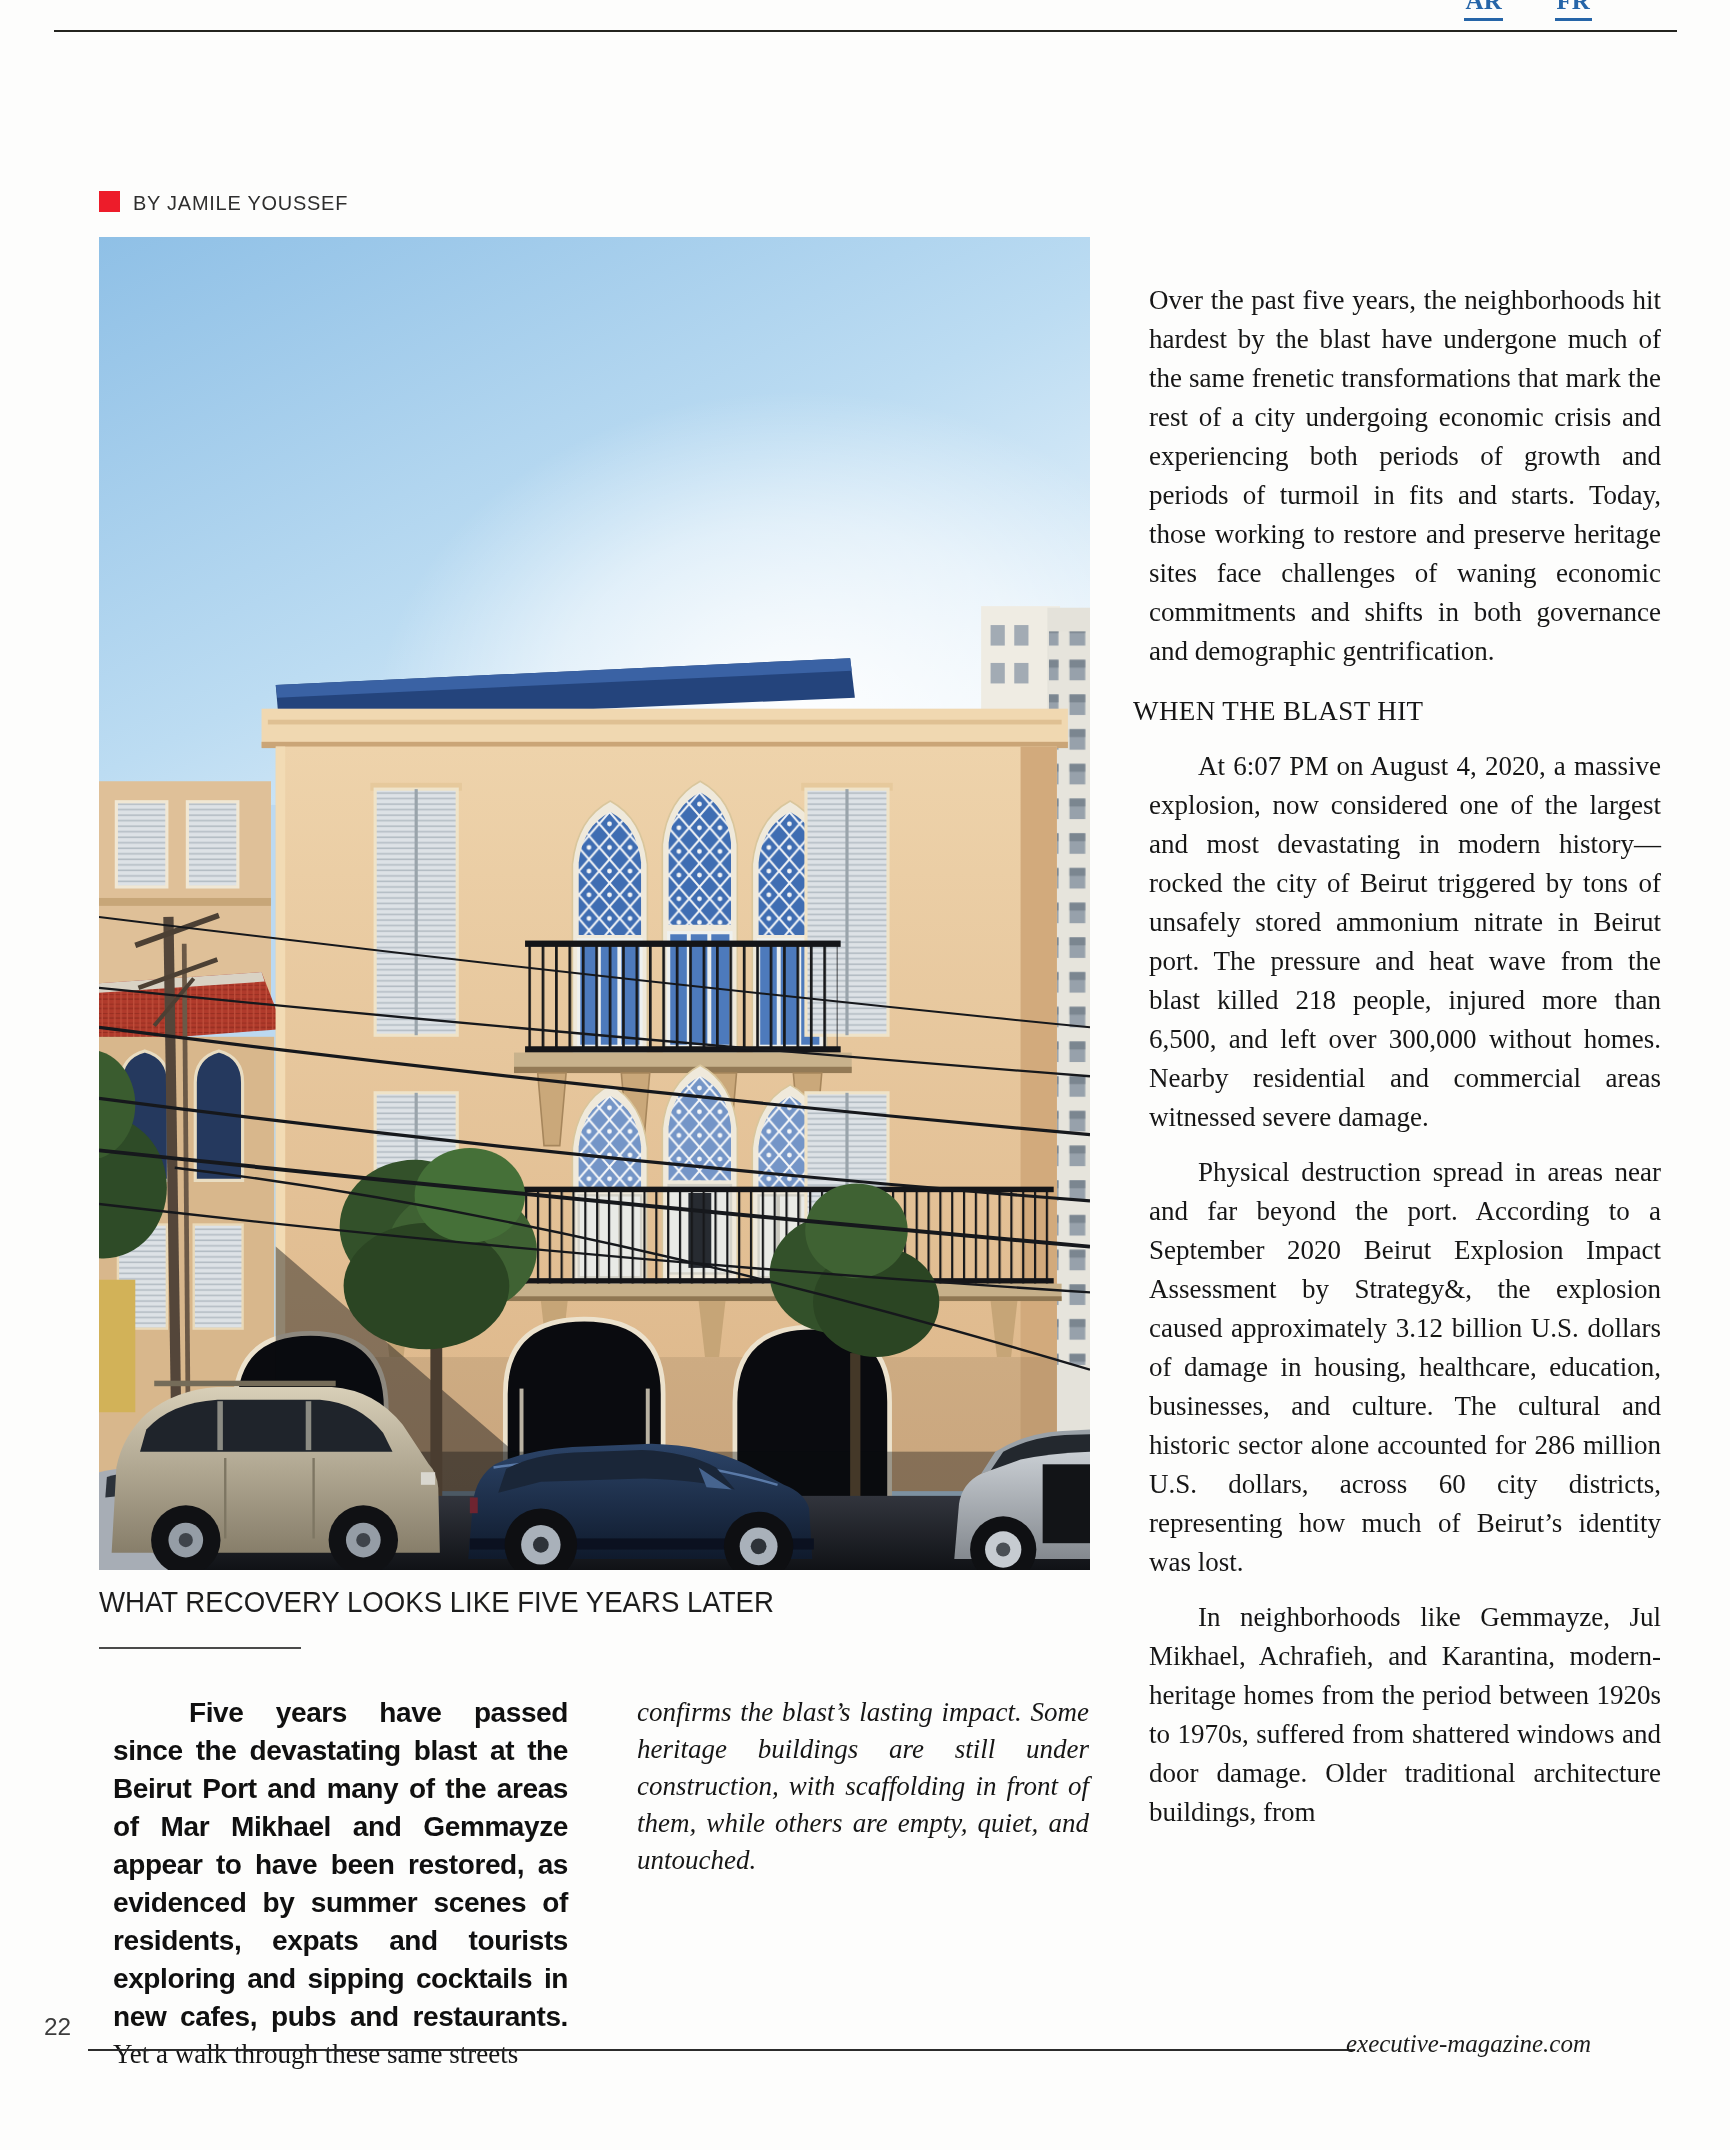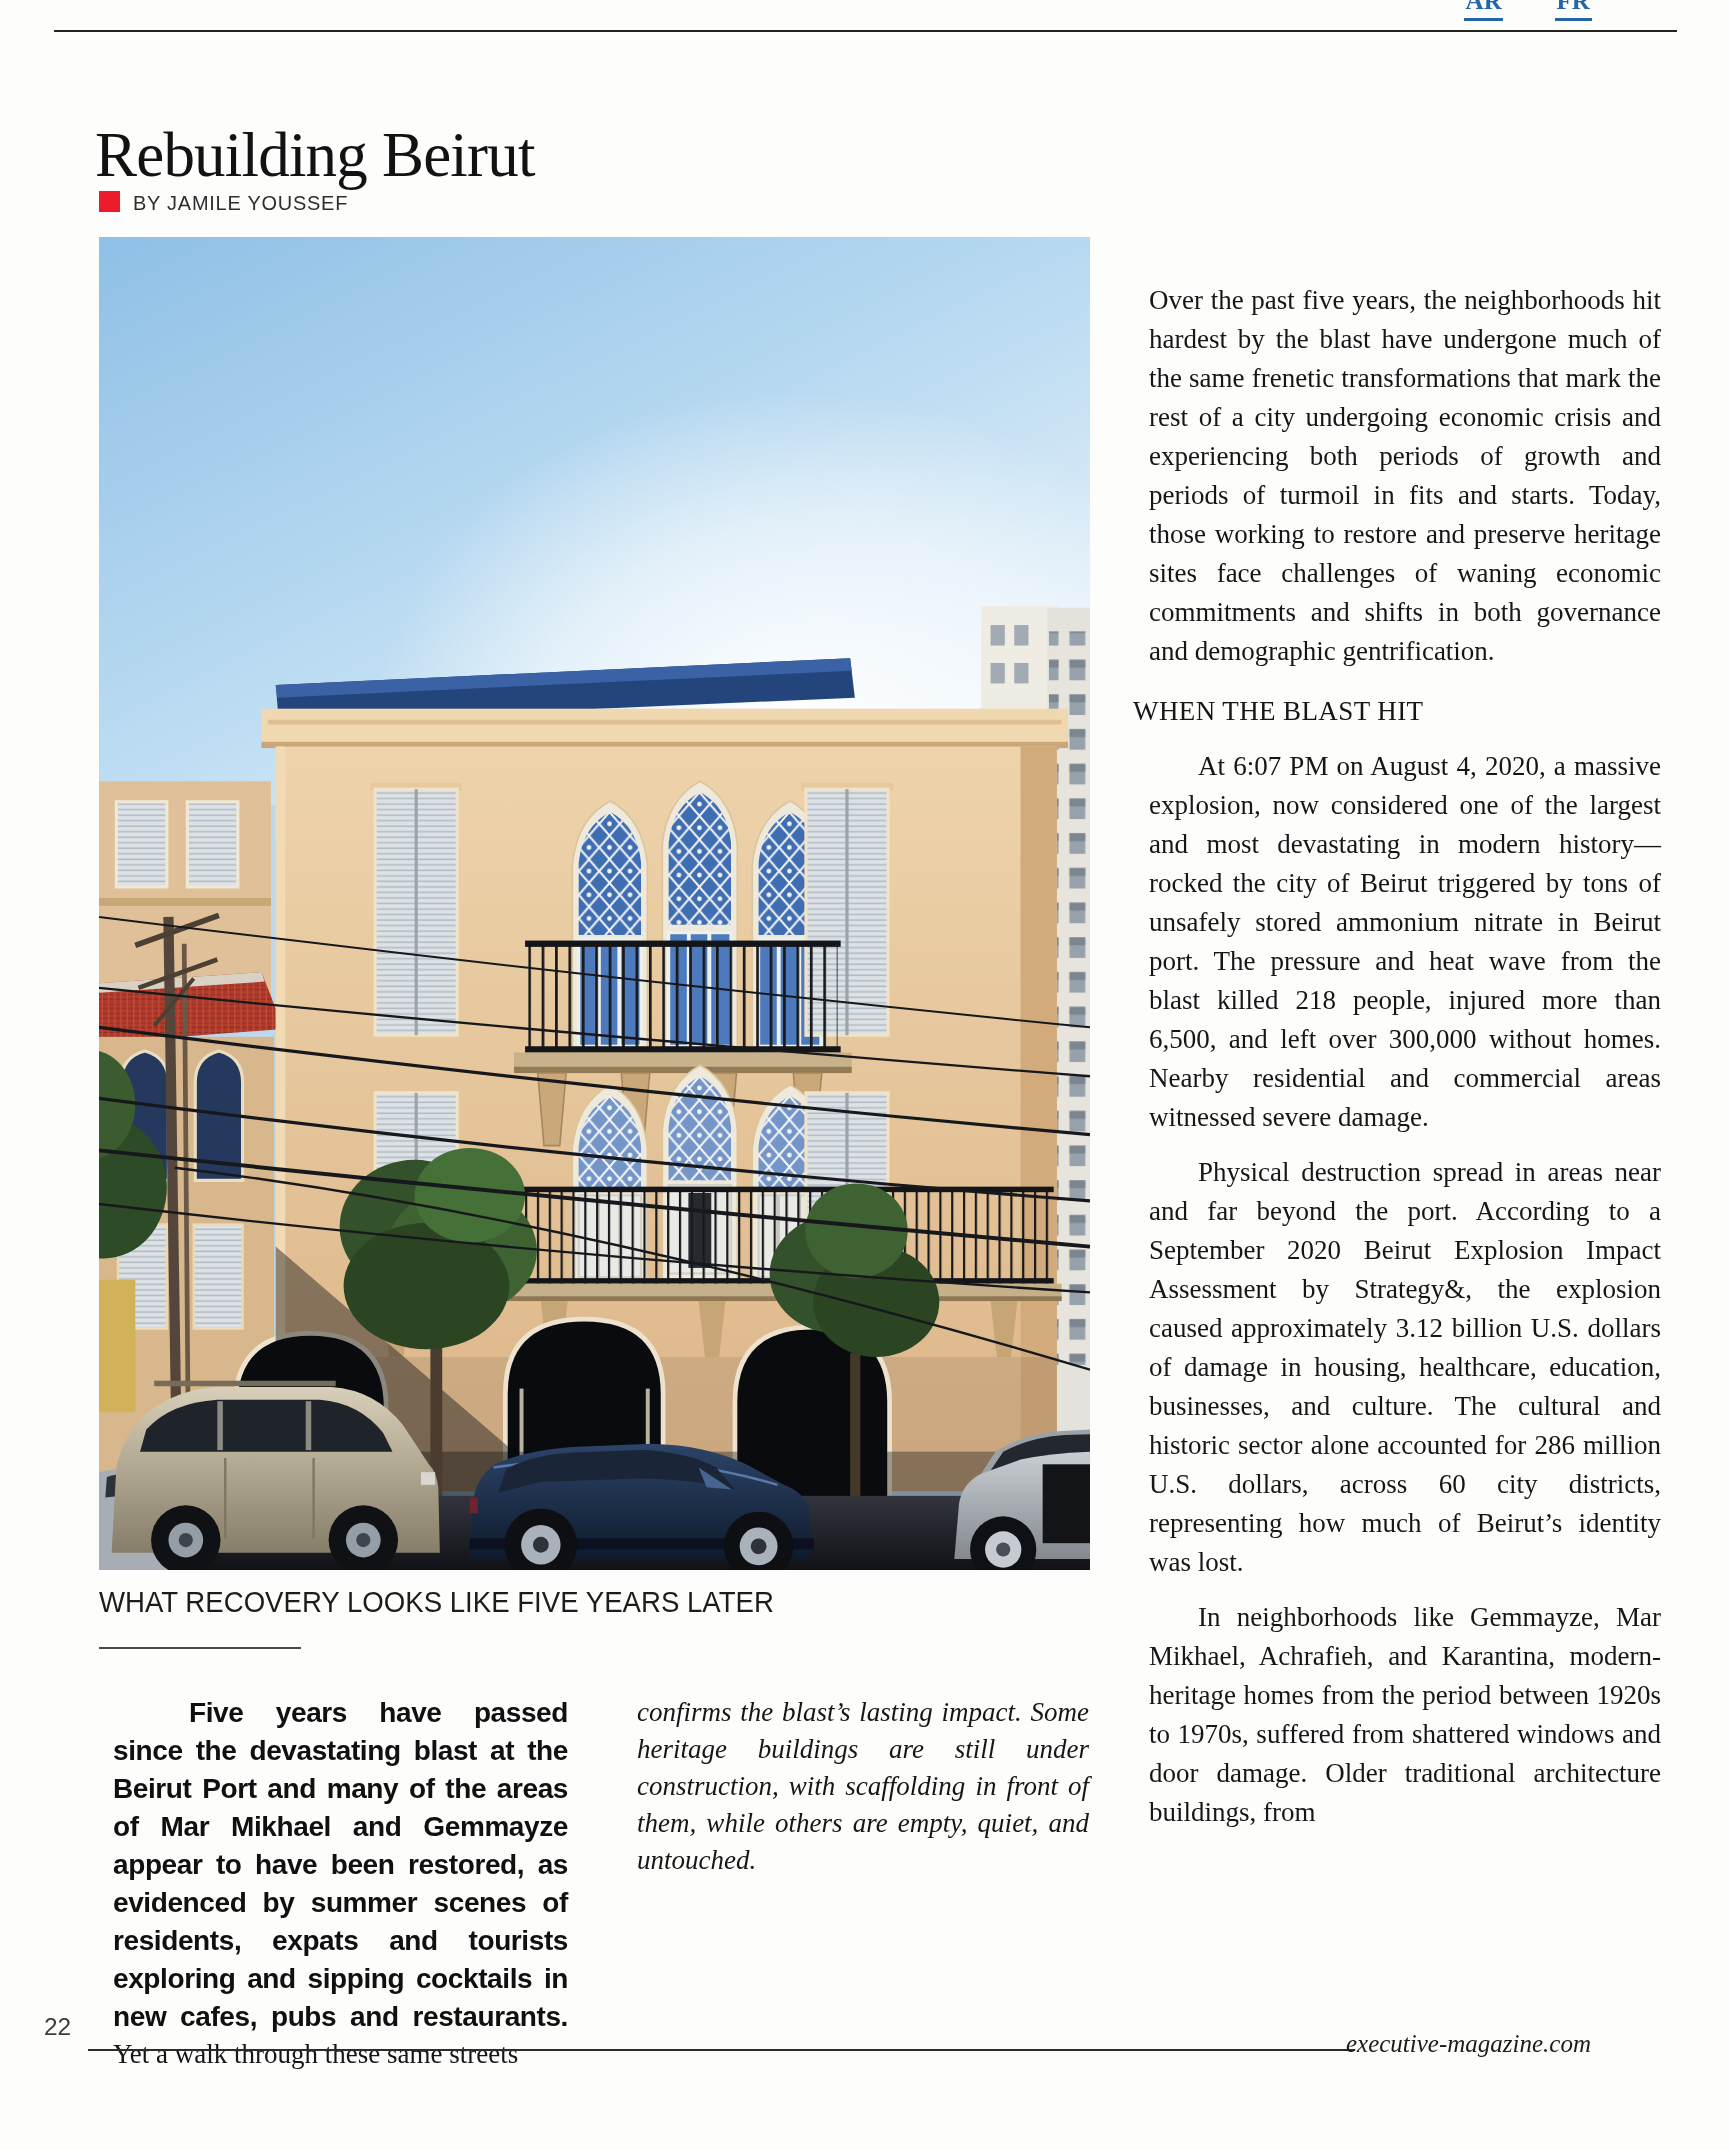--- a/index.html
+++ b/index.html
@@ -45,21 +45,20 @@
 </style>
 </head>
 <body>
 
 <div class="page">
 
   <a class="lang-link lang-ar" href="#">AR</a>
   <a class="lang-link lang-fr" href="#">FR</a>
   <div class="top-rule"></div>
 
-  <h1 class="title">Rebuilding Beirut</h1>
 
   <div class="byline">
     <span class="byline-square"></span>
     <span class="byline-text">BY JAMILE YOUSSEF</span>
   </div>
 
   <div class="photo">
     <svg viewBox="0 0 1256 1690" preserveAspectRatio="none">
       <defs>
         <linearGradient id="gSky" x1="0" y1="0" x2="0.85" y2="1">
@@ -363,21 +362,21 @@
 
   <div class="col col-mid">
     <p>confirms the blast’s lasting impact. Some heritage buildings are still under construction, with scaffolding in front of them, while others are empty, quiet, and untouched.</p>
   </div>
 
   <div class="col col-right">
     <p>Over the past five years, the neighborhoods hit hardest by the blast have undergone much of the same frenetic transformations that mark the rest of a city undergoing economic crisis and experiencing both periods of growth and periods of turmoil in fits and starts. Today, those working to restore and preserve heritage sites face challenges of waning economic commitments and shifts in both governance and demographic gentrification.</p>
     <p class="section-heading">WHEN THE BLAST HIT</p>
     <p class="ind">At 6:07 PM on August 4, 2020, a massive explosion, now considered one of the largest and most devastating in modern history—rocked the city of Beirut triggered by tons of unsafely stored ammonium nitrate in Beirut port. The pressure and heat wave from the blast killed 218 people, injured more than 6,500, and left over 300,000 without homes. Nearby residential and commercial areas witnessed severe damage.</p>
     <p class="ind">Physical destruction spread in areas near and far beyond the port. According to a September 2020 Beirut Explosion Impact Assessment by Strategy&amp;, the explosion caused approximately 3.12 billion U.S. dollars of damage in housing, healthcare, education, businesses, and culture. The cultural and historic sector alone accounted for 286 million U.S. dollars, across 60 city districts, representing how much of Beirut’s identity was lost.</p>
-    <p class="ind">In neighborhoods like Gemmayze, Mar Mikhael, Achrafieh, and Karantina, modern-heritage homes from the period between 1920s to 1970s, suffered from shattered windows and door damage. Older traditional architecture buildings, from</p>
+    <p class="ind">In neighborhoods like Gemmayze, Jul Mikhael, Achrafieh, and Karantina, modern-heritage homes from the period between 1920s to 1970s, suffered from shattered windows and door damage. Older traditional architecture buildings, from</p>
   </div>
 
   <div class="page-number">22</div>
   <div class="footer-rule"></div>
   <div class="site-name">executive-magazine.com</div>
 
 </div>
 
 
 </body></html>

